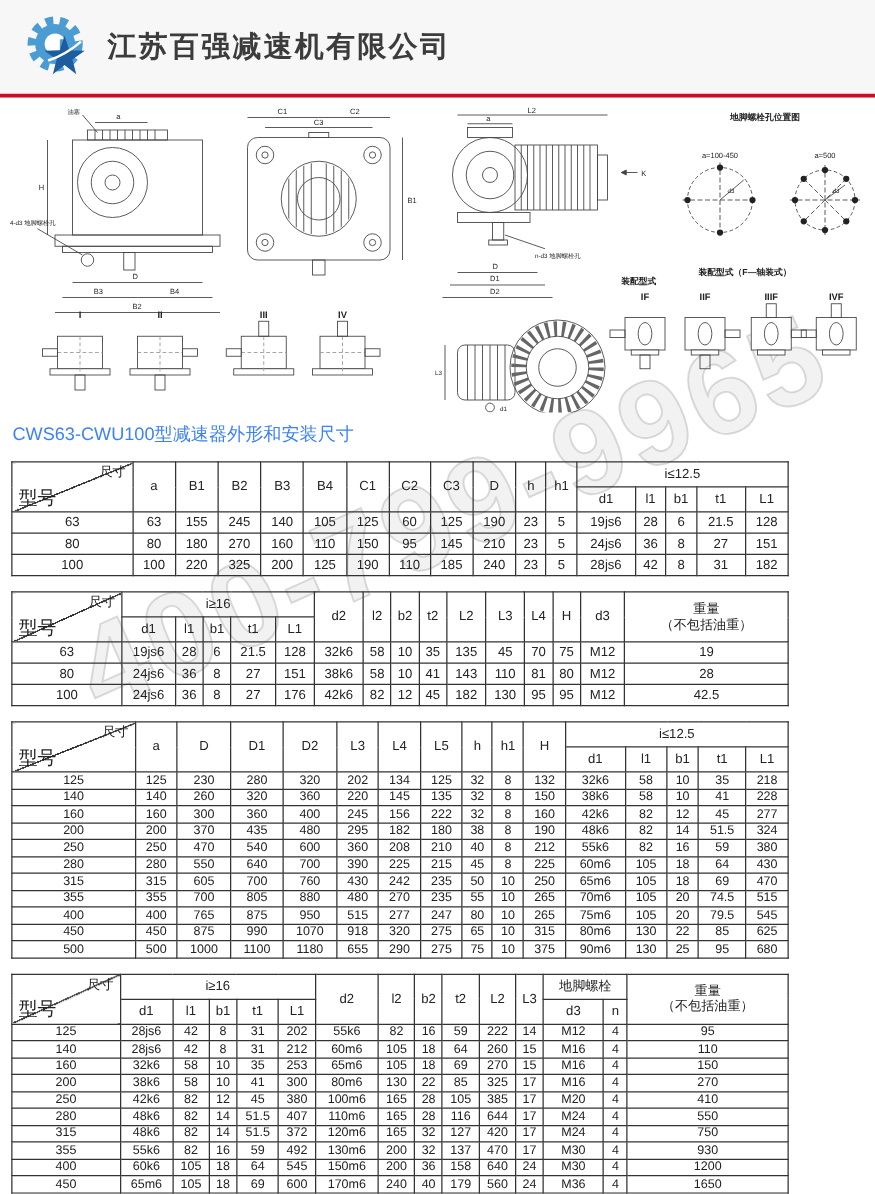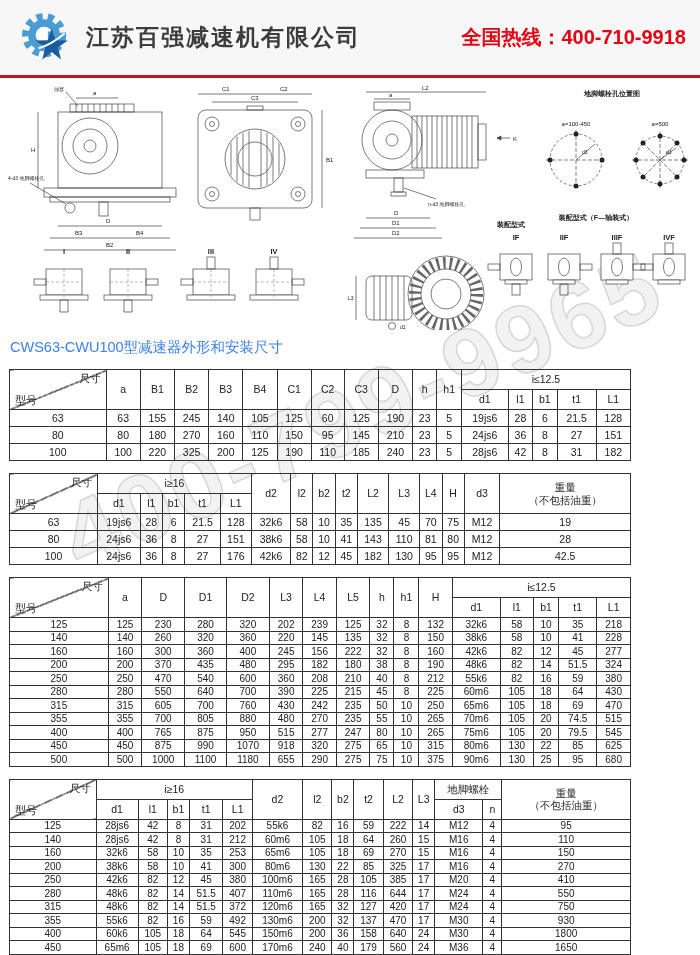--- a/index.html
+++ b/index.html
@@ -4,21 +4,21 @@
 <style>
   * { margin:0; padding:0; box-sizing:border-box; }
   html,body { background:#fff; }
   body {
     width:700px; height:955px; position:relative; overflow:hidden;
     font-family:"Liberation Sans","DejaVu Sans",sans-serif; color:#222;
   }
   
   .hdr {
     height:78px; background:#f7f7f7; display:flex; align-items:center;
-    border-bottom:3px solid #c8101e; padding:12px 14px; position:relative; z-index:2;
+    border-bottom:3px solid #c8101e; padding:12px 14px; position:relative; z-index:2;font-family:Liberation Serif, serif;
   }
   .hdr .logo { width:64px; height:62px; flex:0 0 auto; }
   .hdr .co {
     font-size:23px; font-weight:bold; color:#3c3c3c; letter-spacing:2px; margin-left:8px;
   }
   .hdr .hot {
     margin-left:auto; font-size:20px; font-weight:bold; color:#e60012; white-space:nowrap;
   }
   
   .wm {
@@ -45,41 +45,40 @@
   .sec1 tbody td { height:17px; }
   .sec2 tbody td { height:13.5px; font-size:10px; padding:0 1px; }
   .sec2 th { font-size:10px; }
   th.corner {
     position:relative; min-width:58px; height:40px; padding:0;
     background:linear-gradient(to bottom right,
       transparent calc(50% - 0.6px), #333 calc(50% - 0.6px),
       #333 calc(50% + 0.6px), transparent calc(50% + 0.6px));
   }
   th.corner .ct { position:absolute; top:2px; right:5px; font-size:10.5px; }
-  th.corner .cb { position:absolute; bottom:2px; left:5px; font-size:11px; }
+  th.corner .cb { position:absolute; bottom:2px; left:5px; font-size:15px; }
   th.wide { min-width:86px; }
 </style>
 </head>
 <body>
 
 <div class="wm">400-799-9965</div>
 
 <main>
 
   <div class="hdr">
     <svg class="logo" viewBox="0 0 68 66">
       <circle cx="32" cy="30" r="19" fill="none" stroke="#4b9cd3" stroke-width="9" stroke-dasharray="6.2 5.4"></circle>
       <circle cx="32" cy="30" r="17" fill="#4b9cd3"></circle>
       <circle cx="32" cy="30" r="9" fill="#ffffff"></circle>
       <rect x="36" y="26" width="12" height="8" fill="#4b9cd3"></rect>
       <polygon fill="#1d5c9e" points="40,23 44.1,35.3 57.2,35.7 46.7,43.2 50,55.8 40,48 30,55.8 33.3,43.2 22.8,35.7 35.9,35.3"></polygon>
       <path d="M26 44 Q40 40 54 28" stroke="#ffffff" stroke-width="2.2" fill="none"></path>
     </svg>
     <span class="co">江苏百强减速机有限公司</span>
-    <span class="hot">全国热线：400-710-9918</span>
   </div>
 
   <svg class="draw" width="700" height="250" viewBox="0 0 700 250" fill="none" stroke="#444" stroke-width="0.7">
 
     <g>
       <text x="54" y="11" class="tiny" stroke="none">油塞</text>
       <line x1="66" y1="12" x2="78" y2="26"></line>
       <rect x="70" y="24" width="64" height="8"></rect>
       <path d="M76,24 v8 M82,24 v8 M88,24 v8 M94,24 v8 M100,24 v8 M106,24 v8 M112,24 v8 M118,24 v8 M124,24 v8"></path>
       <rect x="58" y="32" width="104" height="76"></rect>
@@ -476,21 +475,21 @@
         </tr>
       </thead>
       <tbody>
         <tr>
           <td>125</td>
           <td>125</td>
           <td>230</td>
           <td>280</td>
           <td>320</td>
           <td>202</td>
-          <td>239</td>
+          <td>134</td>
           <td>125</td>
           <td>32</td>
           <td>8</td>
           <td>132</td>
           <td>32k6</td>
           <td>58</td>
           <td>10</td>
           <td>35</td>
           <td>218</td>
         </tr>
@@ -846,21 +845,21 @@
           <td>64</td>
           <td>545</td>
           <td>150m6</td>
           <td>200</td>
           <td>36</td>
           <td>158</td>
           <td>640</td>
           <td>24</td>
           <td>M30</td>
           <td>4</td>
-          <td>1800</td>
+          <td>1200</td>
         </tr>
         <tr>
           <td>450</td>
           <td>65m6</td>
           <td>105</td>
           <td>18</td>
           <td>69</td>
           <td>600</td>
           <td>170m6</td>
           <td>240</td>

